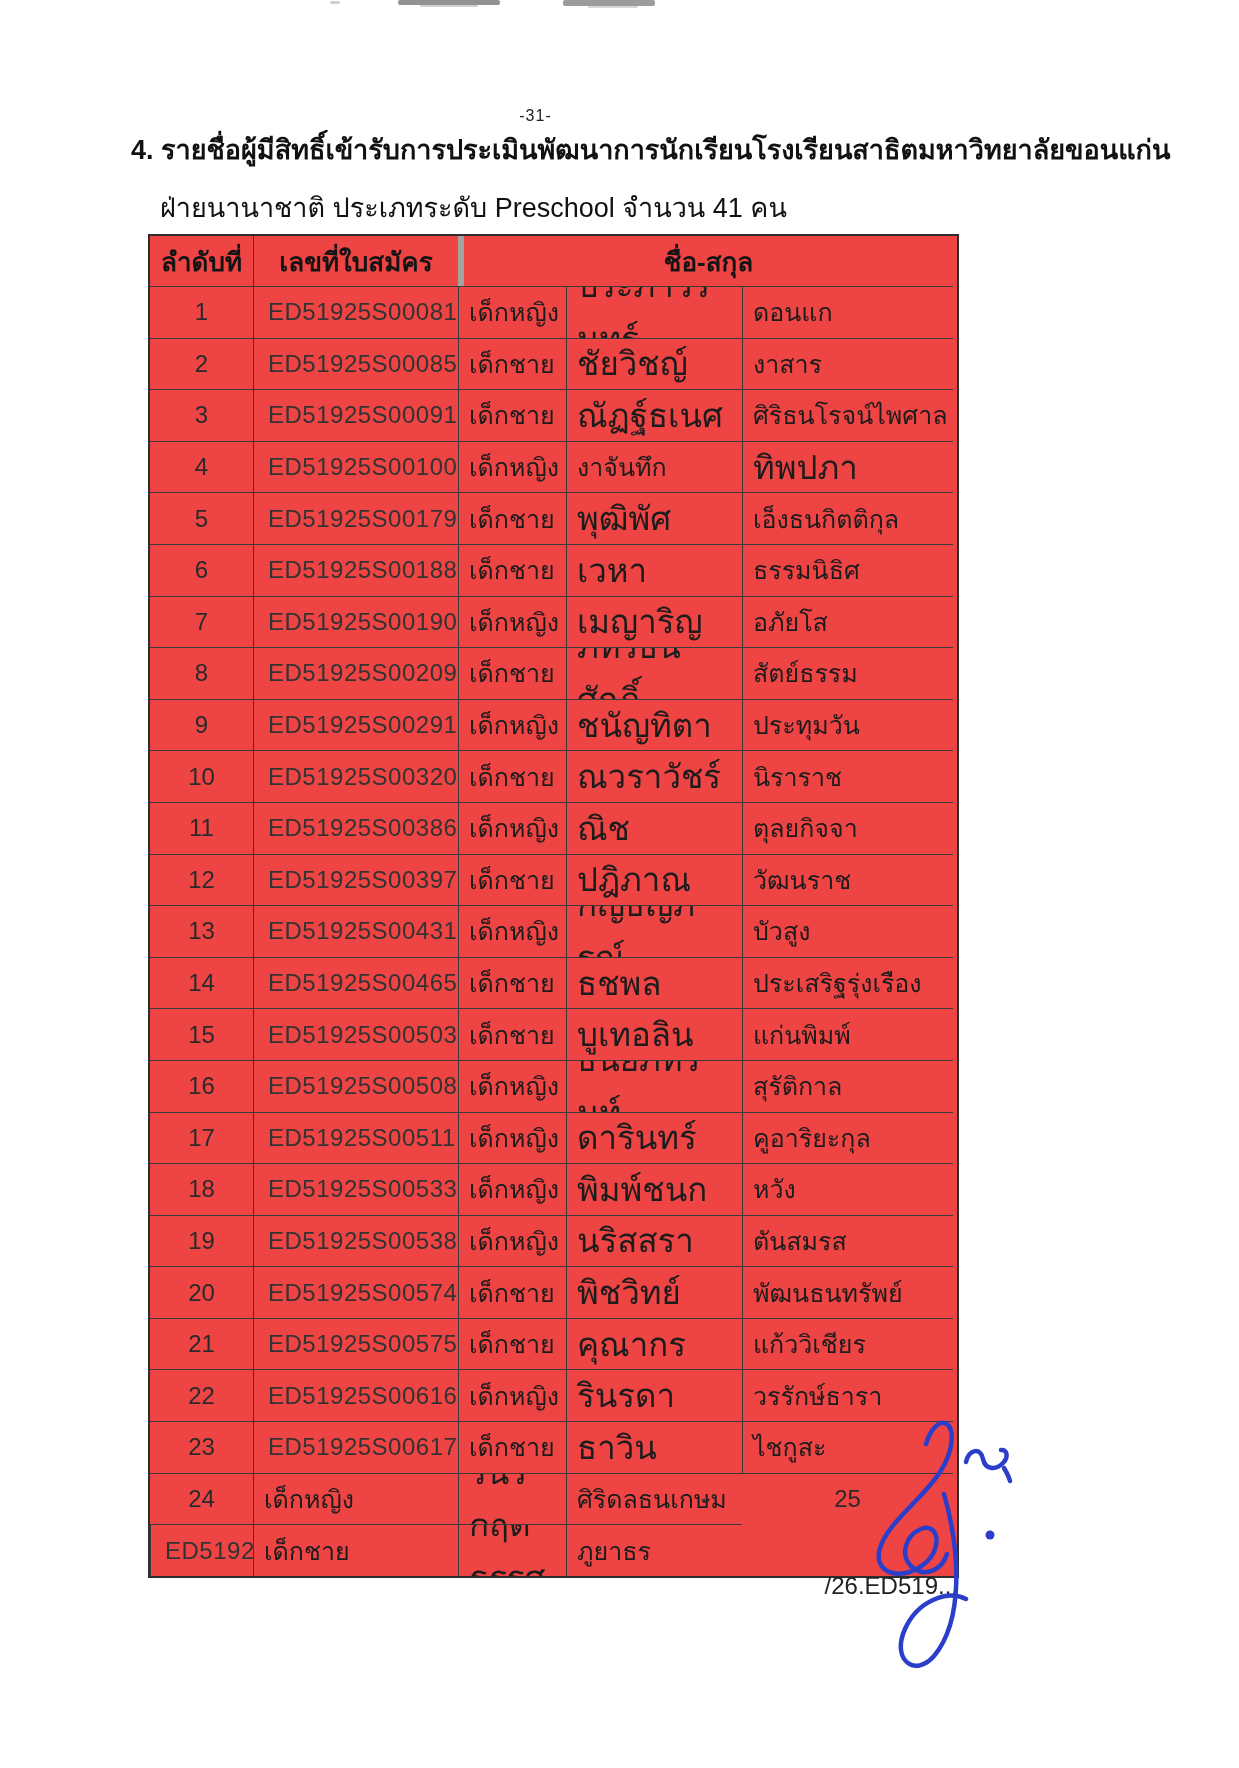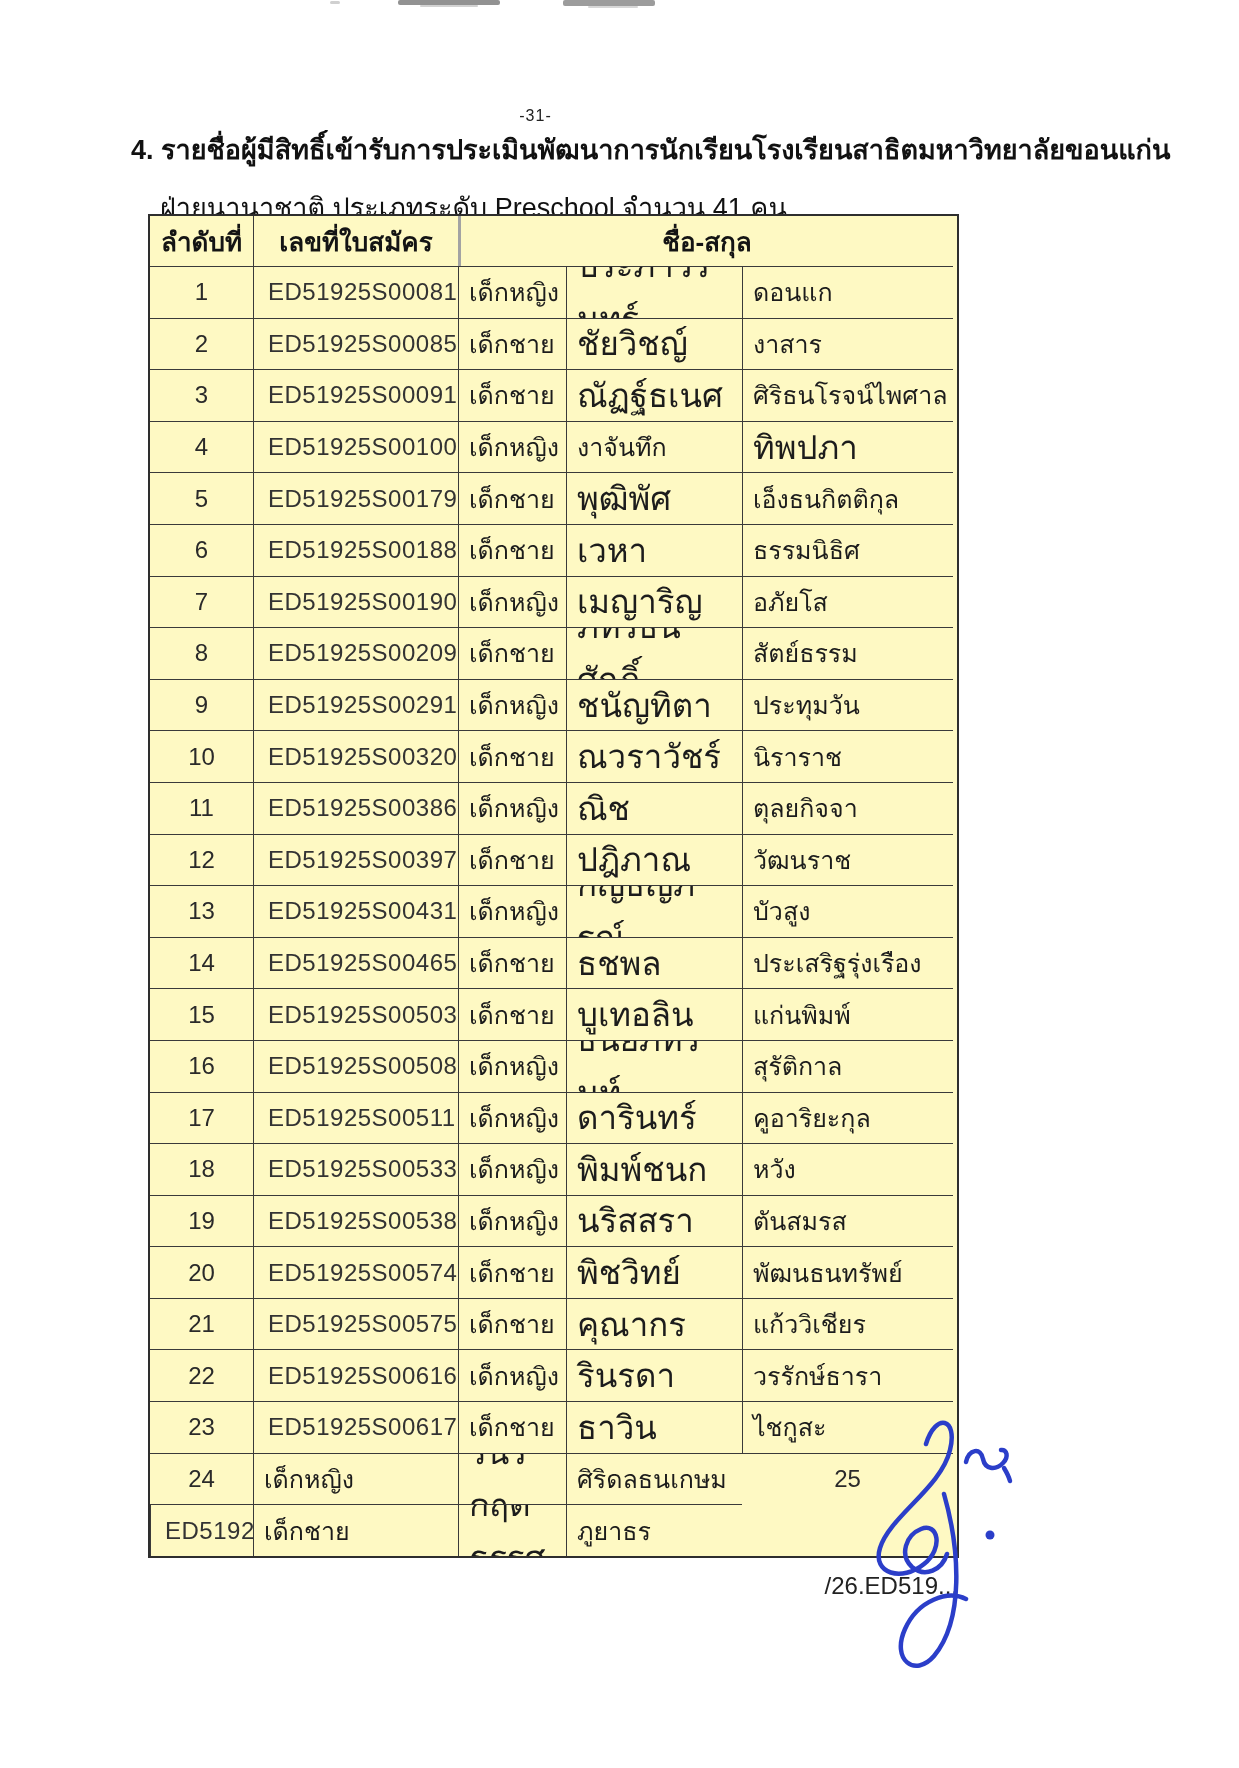--- a/index.html
+++ b/index.html
@@ -24,34 +24,34 @@
   .heading-1 {
     position:absolute; top:128px; left:131px; width:1060px;
     font-size:27px; font-weight:bold; color:#111; white-space:nowrap;
   }
   .heading-2 {
     position:absolute; top:186px; left:160px; width:900px;
     font-size:27px; font-weight:normal; color:#111; white-space:nowrap;
   }
 
   .student-table {
-    position:absolute; left:148px; top:214px; width:807px;
-    border:2px solid #2e2e2e; background:#fef9c3;
+    position:absolute; left:148px; top:234px; width:807px;
+    border:2px solid #2e2e2e; background:#ef4444;
     display:grid;
     grid-template-columns:103px 205px 108px 176px 211px;
     grid-template-rows:50px;
     grid-auto-rows:51.6px;
   }
   .cell { display:flex; align-items:center; box-sizing:border-box; overflow:hidden; }
   .hcell {
     justify-content:center; font-weight:bold; font-size:26px; color:#141414;
   }
   .h-no   { grid-column:1; }
   .h-id   { grid-column:2; border-left:1px solid #3a3a3a; }
-  .h-name { grid-column:3 / span 3; border-left:3px solid #a3a3a3; }
+  .h-name { grid-column:3 / span 3; border-left:6px solid #a3a3a3; }
 
   .c-no    { justify-content:center; font-size:24px; color:#2a2a2a; border-top:1px solid #3a3a3a; }
   .c-id    { padding-left:14px; font-size:24px; letter-spacing:.5px; color:#333;
              border-left:1px solid #3a3a3a; border-top:1px solid #3a3a3a; }
   .c-gender{ padding-left:10px; font-size:25px; border-left:1px solid #3a3a3a; border-top:1px solid #3a3a3a; }
   .c-first { padding-left:10px; font-size:33px; border-left:1px solid #3a3a3a; border-top:1px solid #3a3a3a; }
   .c-last  { padding-left:10px; font-size:25px; border-left:1px solid #3a3a3a; border-top:1px solid #3a3a3a; }
 
   .footer-note {
     position:absolute; top:1572px; left:148px; width:810px;

